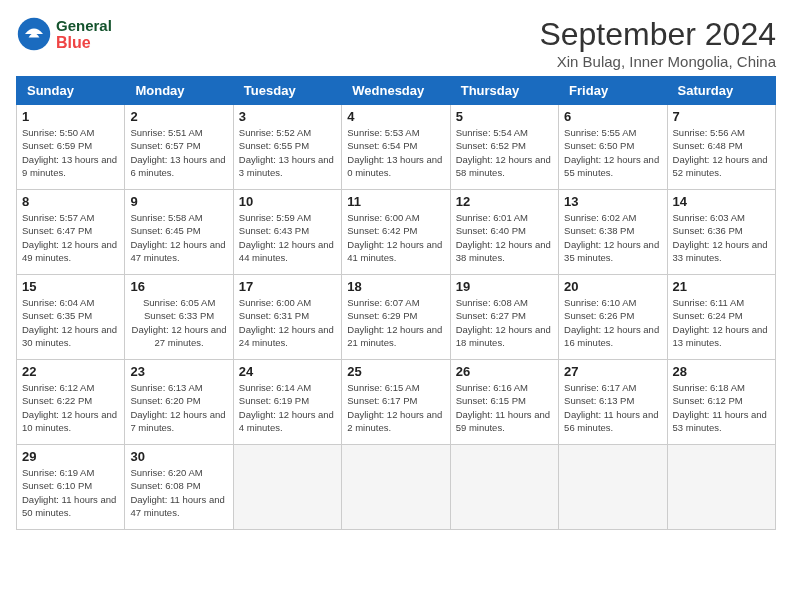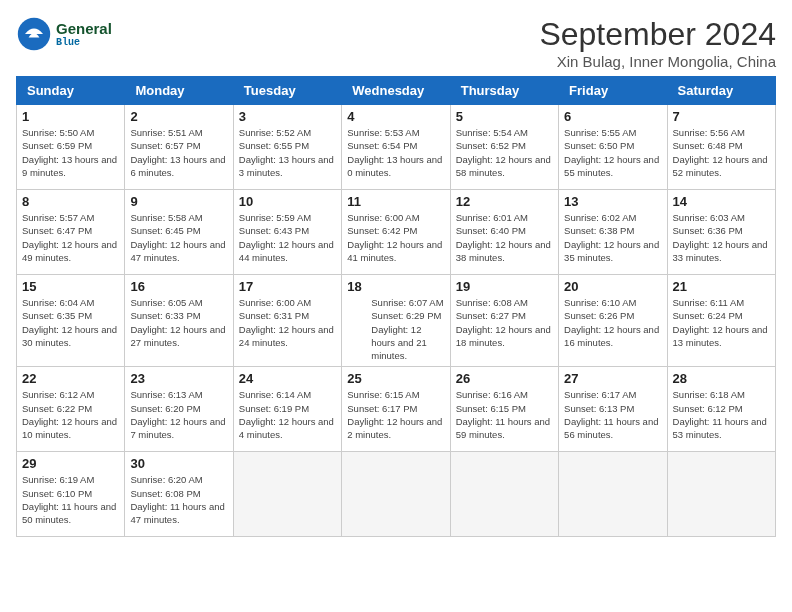--- a/index.html
+++ b/index.html
@@ -83,21 +83,21 @@
 
 <div class="header-logo">
   <div class="logo-area">
     <svg class="logo-icon" viewBox="0 0 40 40">
       <circle cx="20" cy="20" r="18" fill="#1a6bbf"></circle>
       <path d="M10 20 Q20 8 30 20" fill="white"></path>
       <path d="M14 24 Q20 14 26 24" fill="white"></path>
     </svg>
     <div>
       <div style="font-size:15px;font-weight:bold;color:#14532d;">General</div>
-      <div style="font-size:10px;font-weight:bold;color:#0369a1;font-family:Liberation Mono, monospace;">Blue</div>
+      <div style="font-size:16px;font-weight:bold;color:#ef4444;">Blue</div>
     </div>
   </div>
   <div class="title-area">
     <div class="main-title">September 2024</div>
     <div class="subtitle">Xin Bulag, Inner Mongolia, China</div>
   </div>
 </div>
 
 <table class="calendar">
   <thead>
@@ -202,33 +202,33 @@
       </tr>
       <tr class="week-row">
         <td>
           <span class="day-num">15</span>
           <div class="day-info" style="white-space: pre-line;">Sunrise: 6:04 AM
 Sunset: 6:35 PM
 Daylight: 12 hours and 30 minutes.</div>
         </td>
         <td>
           <span class="day-num">16</span>
-          <div class="day-info" style="white-space: pre-line;">Sunrise: 6:05 AM
+          <div class="day-info" style="white-space: pre-line; text-align: center;">Sunrise: 6:05 AM
 Sunset: 6:33 PM
 Daylight: 12 hours and 27 minutes.</div>
         </td>
         <td>
           <span class="day-num">17</span>
           <div class="day-info" style="white-space: pre-line;">Sunrise: 6:00 AM
 Sunset: 6:31 PM
 Daylight: 12 hours and 24 minutes.</div>
         </td>
         <td>
           <span class="day-num">18</span>
-          <div class="day-info" style="white-space: pre-line; margin-left: 24px;">Sunrise: 6:07 AM
+          <div class="day-info" style="white-space: pre-line;">Sunrise: 6:07 AM
 Sunset: 6:29 PM
 Daylight: 12 hours and 21 minutes.</div>
         </td>
         <td>
           <span class="day-num">19</span>
           <div class="day-info" style="white-space: pre-line;">Sunrise: 6:08 AM
 Sunset: 6:27 PM
 Daylight: 12 hours and 18 minutes.</div>
         </td>
         <td>

